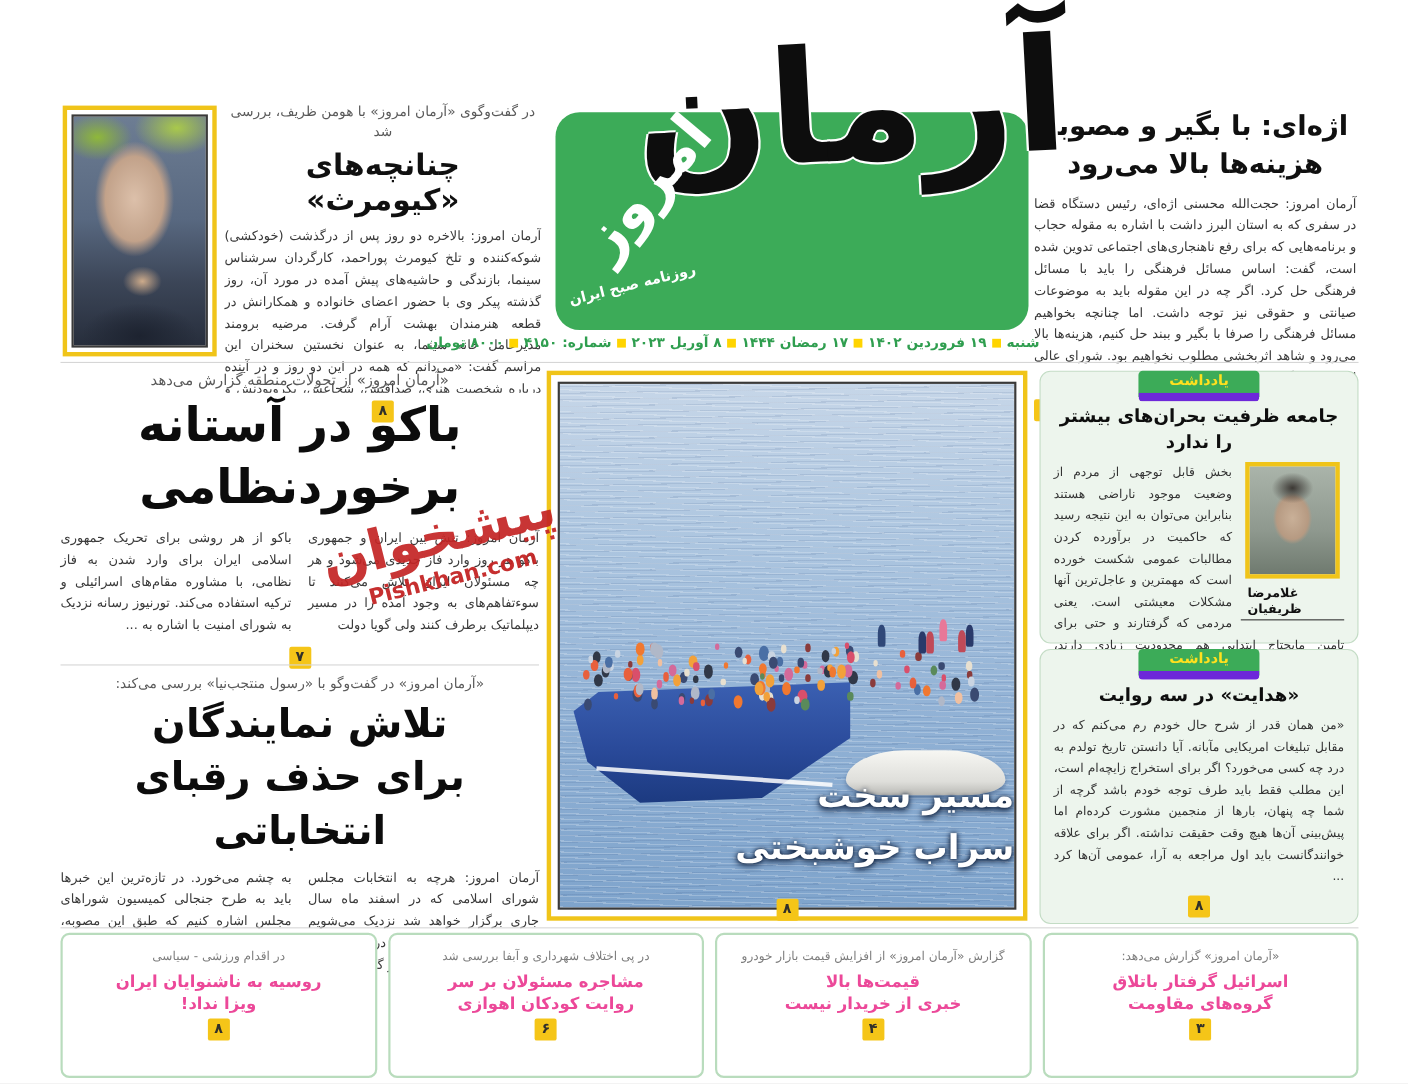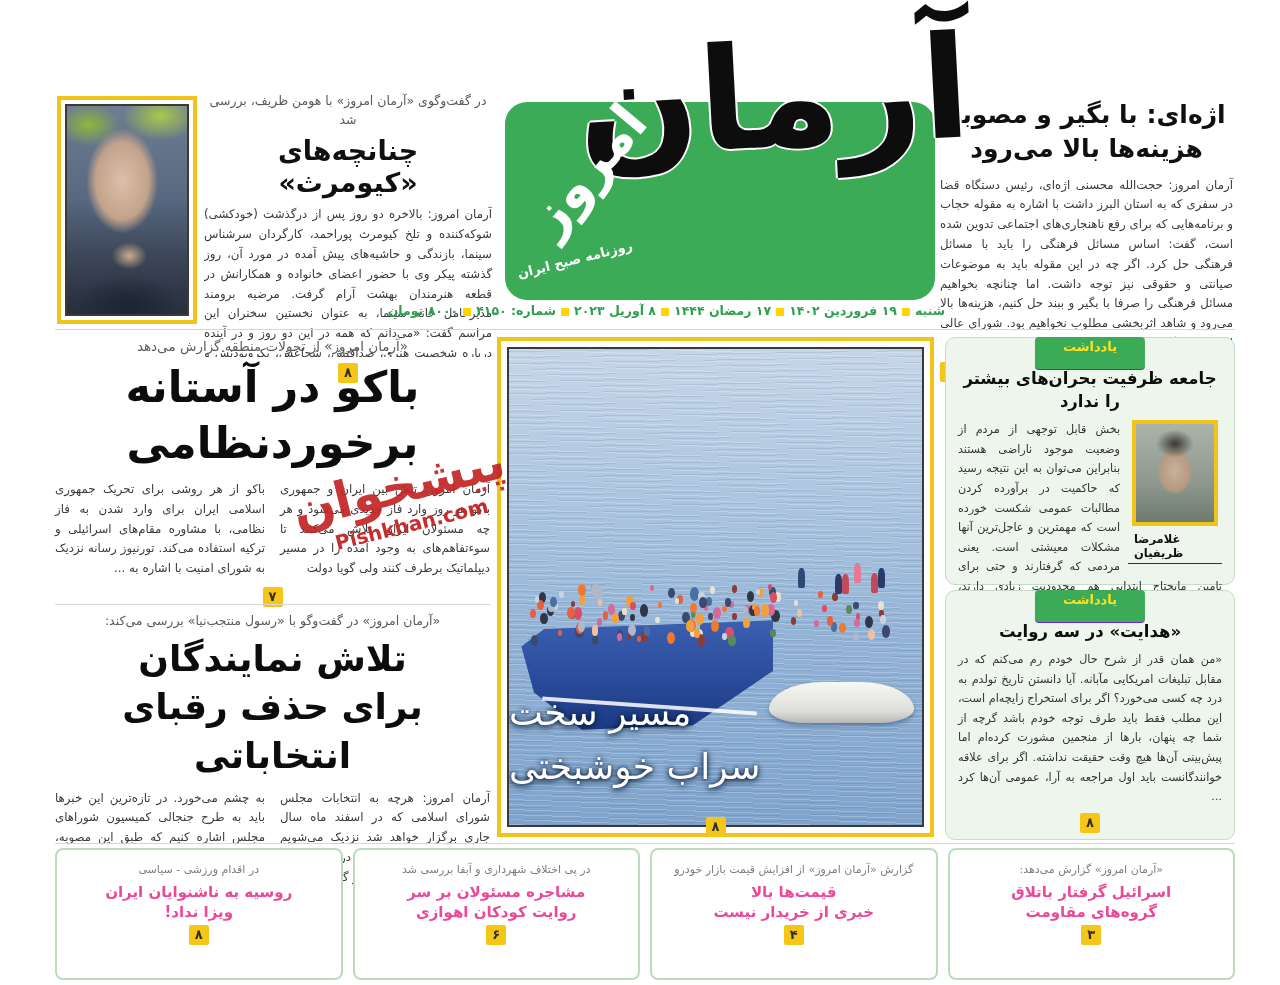--- a/index.html
+++ b/index.html
@@ -78,32 +78,32 @@
   .boat-hull{position:absolute;left:3%;top:57%;width:61%;height:23%;
     background:linear-gradient(180deg,#3b60b2 0%, #2a4a9a 55%, #1c3a80 100%);
     clip-path:polygon(0 24%, 9% 8%, 100% 0, 100% 46%, 68% 96%, 24% 100%, 5% 66%);}
   .hull-stripe{position:absolute;left:8%;top:74.5%;width:52%;height:4px;background:rgba(255,255,255,.85);
     transform:rotate(4deg);z-index:2;}
   .dinghy{position:absolute;left:63%;top:70%;width:35%;height:8.5%;
     background:linear-gradient(180deg,#f7f7f3 0%, #dededa 70%, #b8b8b4 100%);
     border-radius:50% 50% 35% 35% / 90% 90% 45% 45%;box-shadow:0 3px 4px rgba(20,40,80,.35);}
   .crowd{position:absolute;left:5%;top:45%;width:91%;height:17%;z-index:1;}
   .crowd .dot{position:absolute;border-radius:50%;}
-  .photo-caption{position:absolute;left:0;right:0;bottom:6.5%;text-align:left;color:#ffffff;
-    font-weight:normal;font-size:36px;line-height:1.5;z-index:3;
+  .photo-caption{position:absolute;left:0;right:0;bottom:6.5%;text-align:right;color:#ffffff;
+    font-weight:bold;font-size:31px;line-height:1.5;z-index:3;
     text-shadow:0 2px 7px rgba(8,25,55,.95), 0 0 4px rgba(8,25,55,.9);}
   .photo-badge{position:absolute;left:50%;bottom:-4px;transform:translateX(-50%);z-index:4;}
   
   .note{position:absolute;left:945px;width:290px;background:#edf5ed;border:1px solid #c3dcc5;
     border-radius:10px;padding:27px 12px 6px;}
   .note1{top:337px;height:248px;}
   .note2{top:590px;height:250px;}
   .note-tab{position:absolute;top:-1px;left:50%;transform:translateX(-50%);
     background:#3cab58;color:#ffe01e;font-size:13px;font-weight:bold;
-    padding:2px 28px 15px;border-radius:4px;border-bottom:1px solid #6d28d9;white-space:nowrap;}
+    padding:2px 28px 3px;border-radius:4px;border-bottom:8px solid #6d28d9;white-space:nowrap;}
   .note-headline{text-align:center;font-size:16.5px;font-weight:bold;color:#0e0e0e;margin:2px 0 7px;line-height:1.4;}
   .note-photo-wrap{float:right;width:94px;margin-left:8px;text-align:left;}
   .note-photo{width:86px;height:106px;border:4px solid #f0c419;background:#fff;margin:0 auto;}
   .portrait-a{background:
       radial-gradient(ellipse 27px 20px at 50% 20%, #3c3834 0%, rgba(60,56,52,0) 70%),
       radial-gradient(ellipse 24px 32px at 50% 48%, #c9b098 0%, #b69a82 60%, rgba(182,154,130,0) 74%),
       linear-gradient(180deg,#aab4aa 0%, #8e988e 60%, #6f7a6f 100%);}
   .portrait-b{background:
       radial-gradient(ellipse 26px 30px at 50% 34%, #d9b59d 0%, #c7a38b 62%, rgba(199,163,139,0) 75%),
       radial-gradient(ellipse 30px 14px at 50% 86%, #e5a9ba 0%, rgba(229,169,186,0) 80%),

